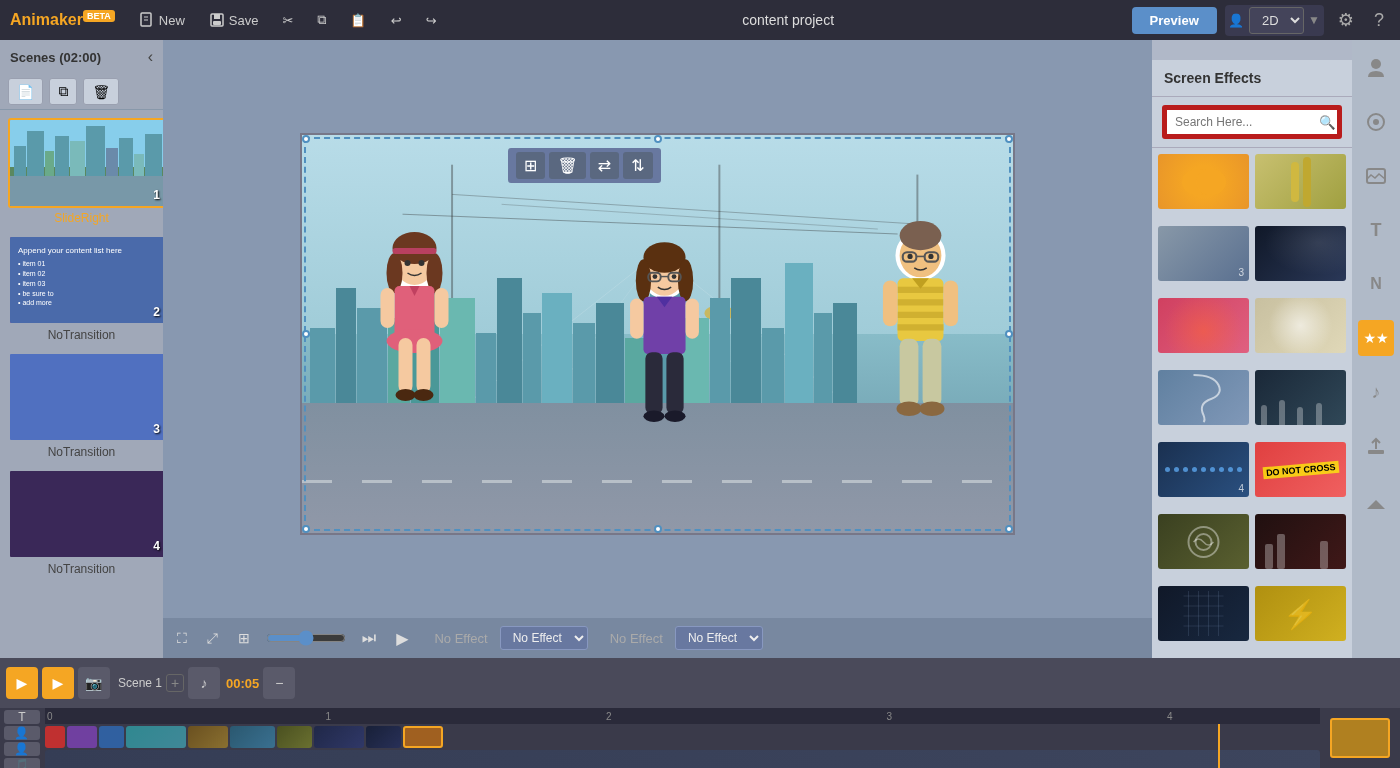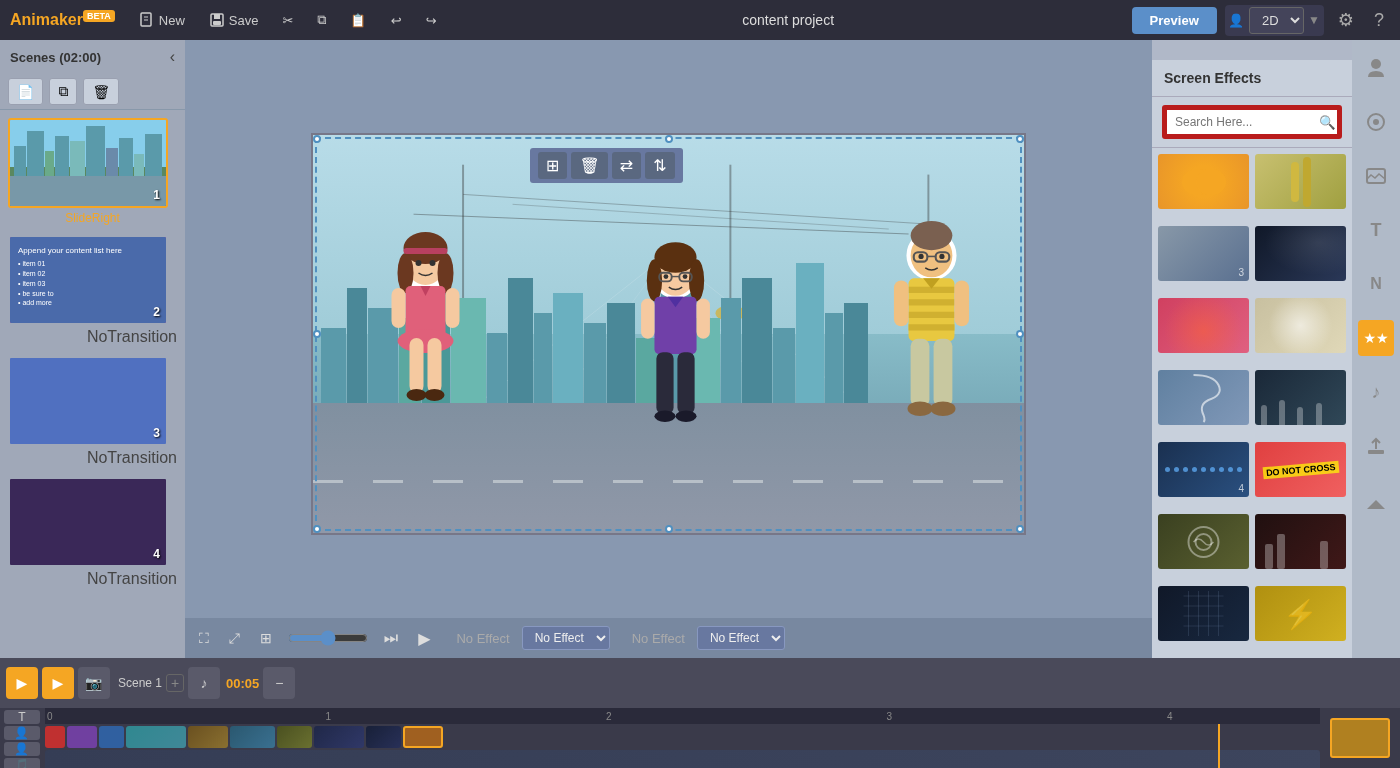--- a/index.html
+++ b/index.html
@@ -78,21 +78,21 @@
 
     
     .main-area {
       flex: 1;
       display: flex;
       overflow: hidden;
     }
 
     
     .scenes-panel {
-      width: 185px;
+      width: 163px;
       background: #a0a8b8;
       display: flex;
       flex-direction: column;
       flex-shrink: 0;
     }
     .scenes-header {
       display: flex;
       align-items: center;
       justify-content: space-between;
       padding: 8px 10px;
@@ -143,22 +143,22 @@
       font-weight: bold;
       text-shadow: 1px 1px 2px #000;
     }
     .scene-label {
       text-align: center;
       font-size: 12px;
       color: #f5a623;
       margin-top: 3px;
     }
     .scene-label-gray {
-      text-align: right;
-      font-size: 16px;
+      text-align: center;
+      font-size: 12px;
       color: #444;
       margin-top: 3px;
     }
 
     
     .canvas-area {
       flex: 1;
       display: flex;
       flex-direction: column;
       background: #8898b0;

